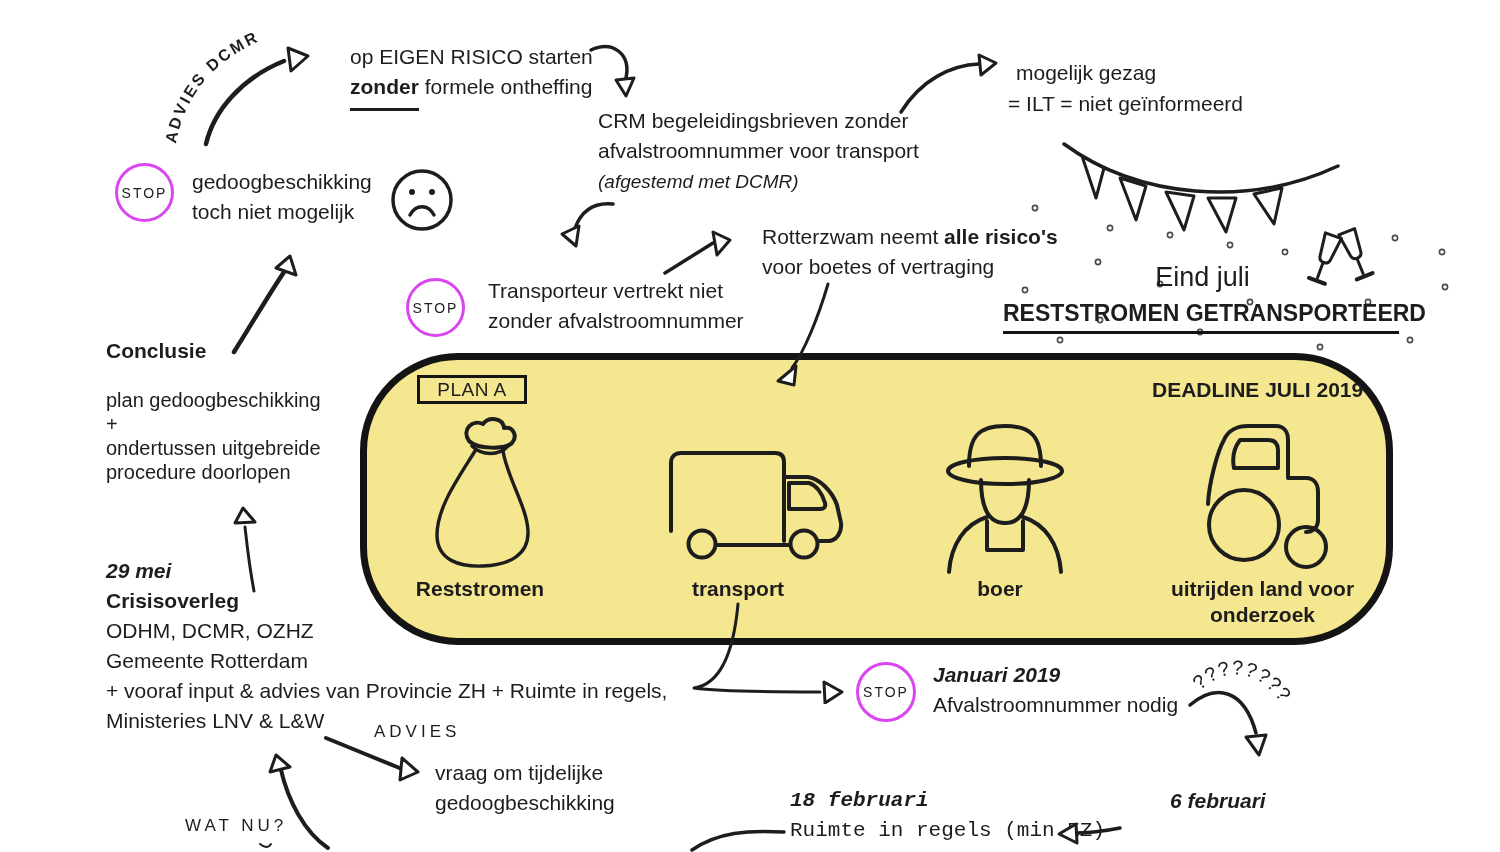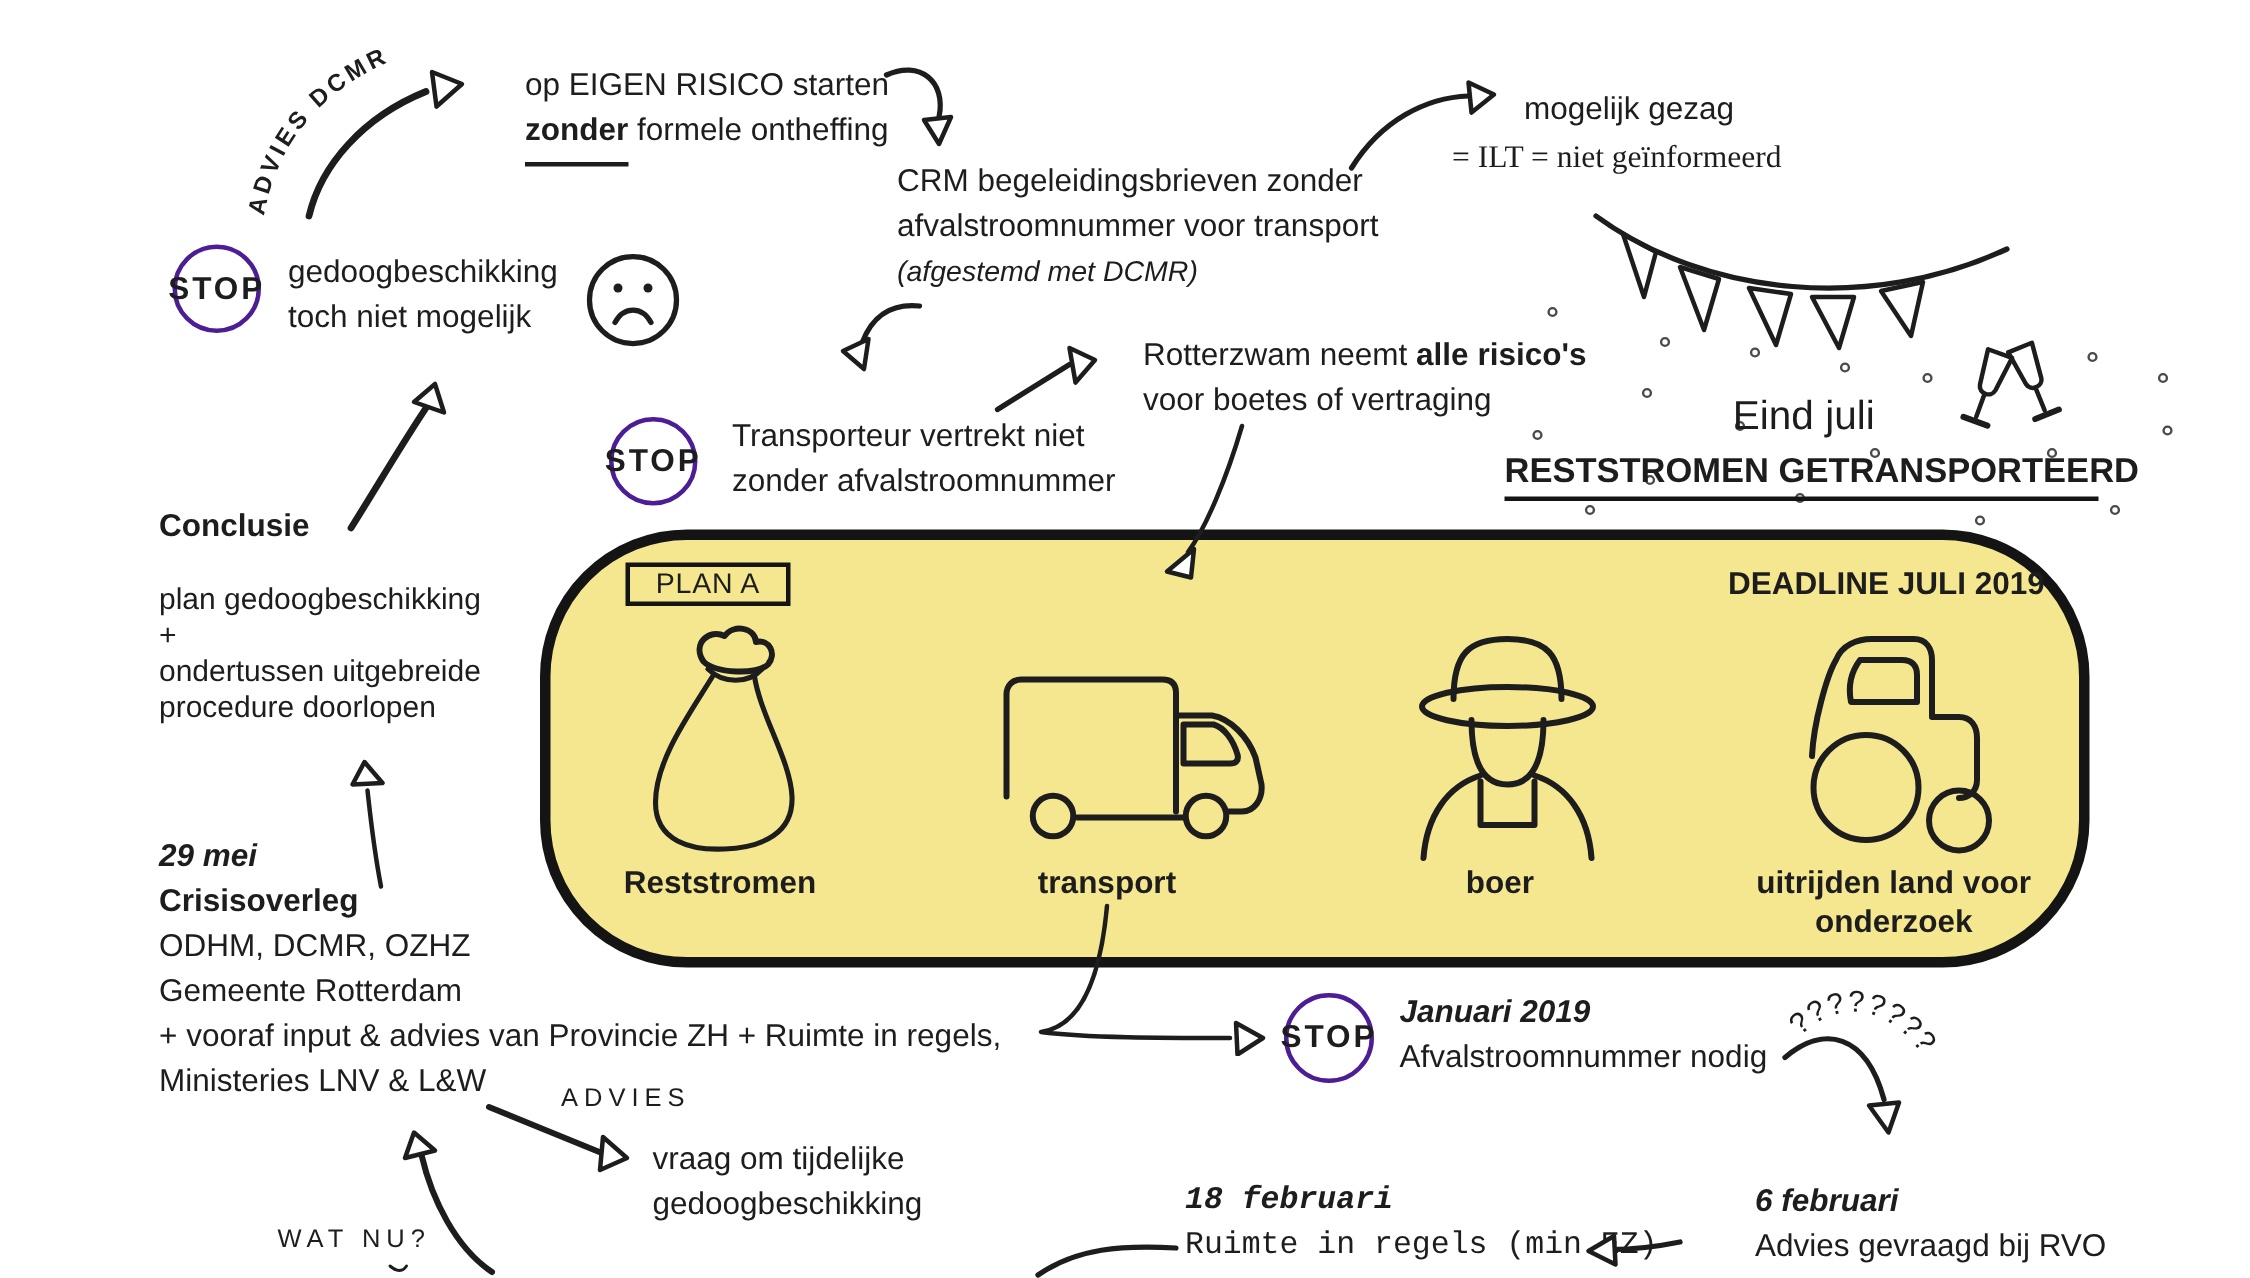--- a/index.html
+++ b/index.html
@@ -9,23 +9,23 @@
     font-family:"Liberation Sans",sans-serif;
   }
   .abs{position:absolute;}
   .t{font-size:21px;line-height:30px;white-space:nowrap;}
   .small{font-size:19px;}
   .b{font-weight:bold;}
   .i{font-style:italic;}
   .ctr{text-align:center;}
   .spaced{font-size:17px;letter-spacing:4px;white-space:nowrap;}
   .stop{
-    border:3px solid #4c1d95;border-radius:50%;
+    border:3px solid #d946ef;border-radius:50%;
     display:flex;align-items:center;justify-content:center;
-    font-size:21px;letter-spacing:2px;box-sizing:border-box;background:#fff;font-weight:bold;
+    font-size:14px;letter-spacing:2px;box-sizing:border-box;background:#fff;
   }
   .ink{stroke:#1d1d1d;fill:none;stroke-linecap:round;stroke-linejoin:round;}
   .ah{fill:#ffffff;stroke:#1d1d1d;stroke-width:3;stroke-linejoin:round;}
   .dot{stroke:#4a4a4a;stroke-width:1.6;fill:none;}
   .plan-box{
     left:360px;top:353px;width:1033px;height:292px;
     background:#f5e78f;border:7px solid #141414;border-radius:98px;
     box-sizing:border-box;
   }
   .plan-label{
@@ -130,21 +130,21 @@
     <span>CRM begeleidingsbrieven zonder</span><br>
     <span>afvalstroomnummer voor transport</span><br>
     <span class="i small">(afgestemd met DCMR)</span>
   </div>
 
   <svg class="abs" style="left:893px;top:42px;" width="112" height="74" viewBox="0 0 112 74">
     <path class="ink" stroke-width="3.5" d="M8,70 C28,38 58,23 86,22"></path>
     <path class="ah" d="M86,13 L103,21 L88,33 Z"></path>
   </svg>
   <div class="abs t" style="left:1016px;top:58px;">mogelijk gezag</div>
-  <div class="abs t" style="left:968px;top:89px;font-family:Liberation Serif, serif;">= ILT = niet geïnformeerd</div>
+  <div class="abs t" style="left:1008px;top:89px;">= ILT = niet geïnformeerd</div>
 
   <svg class="abs" style="left:545px;top:196px;" width="80" height="58" viewBox="0 0 80 58">
     <path class="ink" stroke-width="3.5" d="M68,8 C48,6 36,16 30,32"></path>
     <path class="ah" d="M34,30 L17,38 L31,50 Z"></path>
   </svg>
 
   <div class="abs t" style="left:762px;top:222px;">
     <span>Rotterzwam neemt </span><span class="b">alle risico's</span><br>
     <span>voor boetes of vertraging</span>
   </div>
@@ -264,21 +264,20 @@
       </defs>
     <text class="arc-text" font-size="20" letter-spacing="1">
       <textPath href="#qArc">????????</textPath>
     </text>
     <path class="ink" stroke-width="3.5" d="M8,52 C34,30 62,36 74,80"></path>
     <path class="ah" d="M64,84 L84,82 L77,102 Z"></path>
   </svg>
 
   <div class="abs t" style="left:1170px;top:786px;">
     <span class="b i">6 februari</span><br>
-    <span>Advies gevraagd bij RVO</span>
   </div>
   <div class="abs t" style="left:790px;top:786px;font-family:Liberation Mono, monospace;">
     <span class="b i">18 februari</span><br>
     <span>Ruimte in regels (min EZ)</span>
   </div>
   <svg class="abs" style="left:688px;top:818px;" width="100" height="34" viewBox="0 0 100 34">
     <path class="ink" stroke-width="3.5" d="M4,32 C30,14 60,12 96,14"></path>
   </svg>
   <svg class="abs" style="left:1048px;top:818px;" width="80" height="32" viewBox="0 0 80 32">
     <path class="ink" stroke-width="3.5" d="M72,10 C52,14 40,15 26,15"></path>

